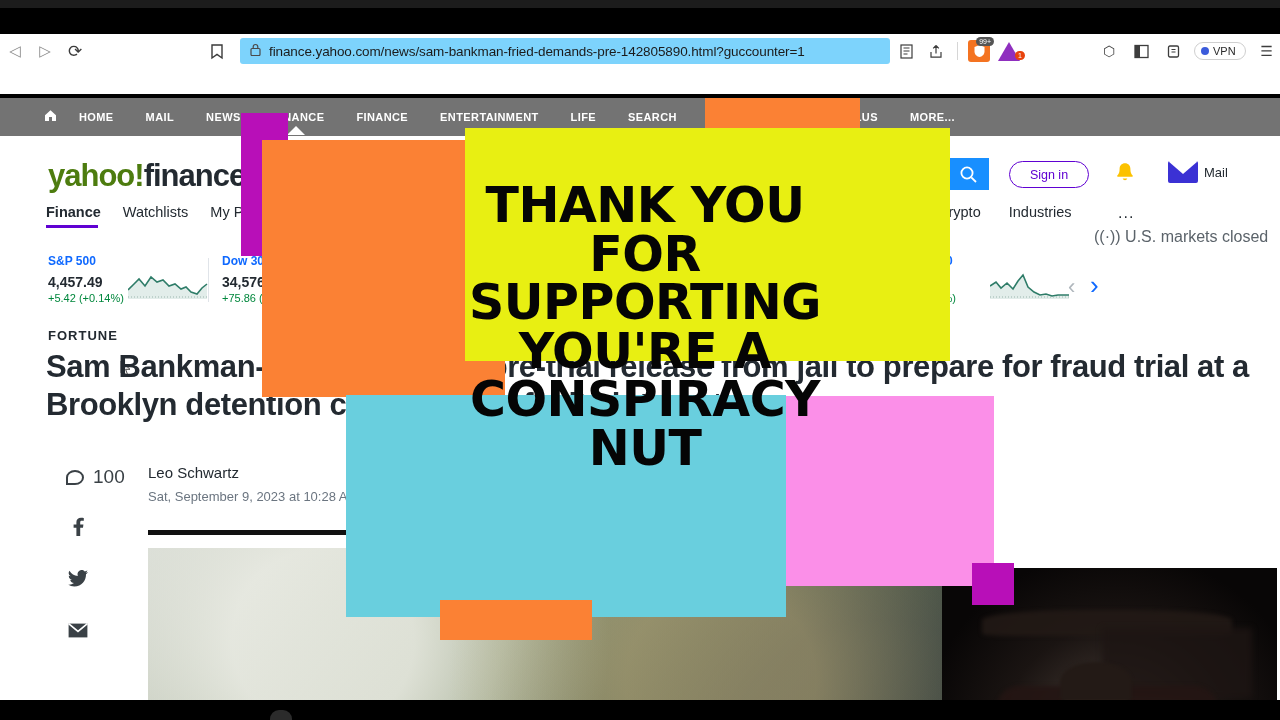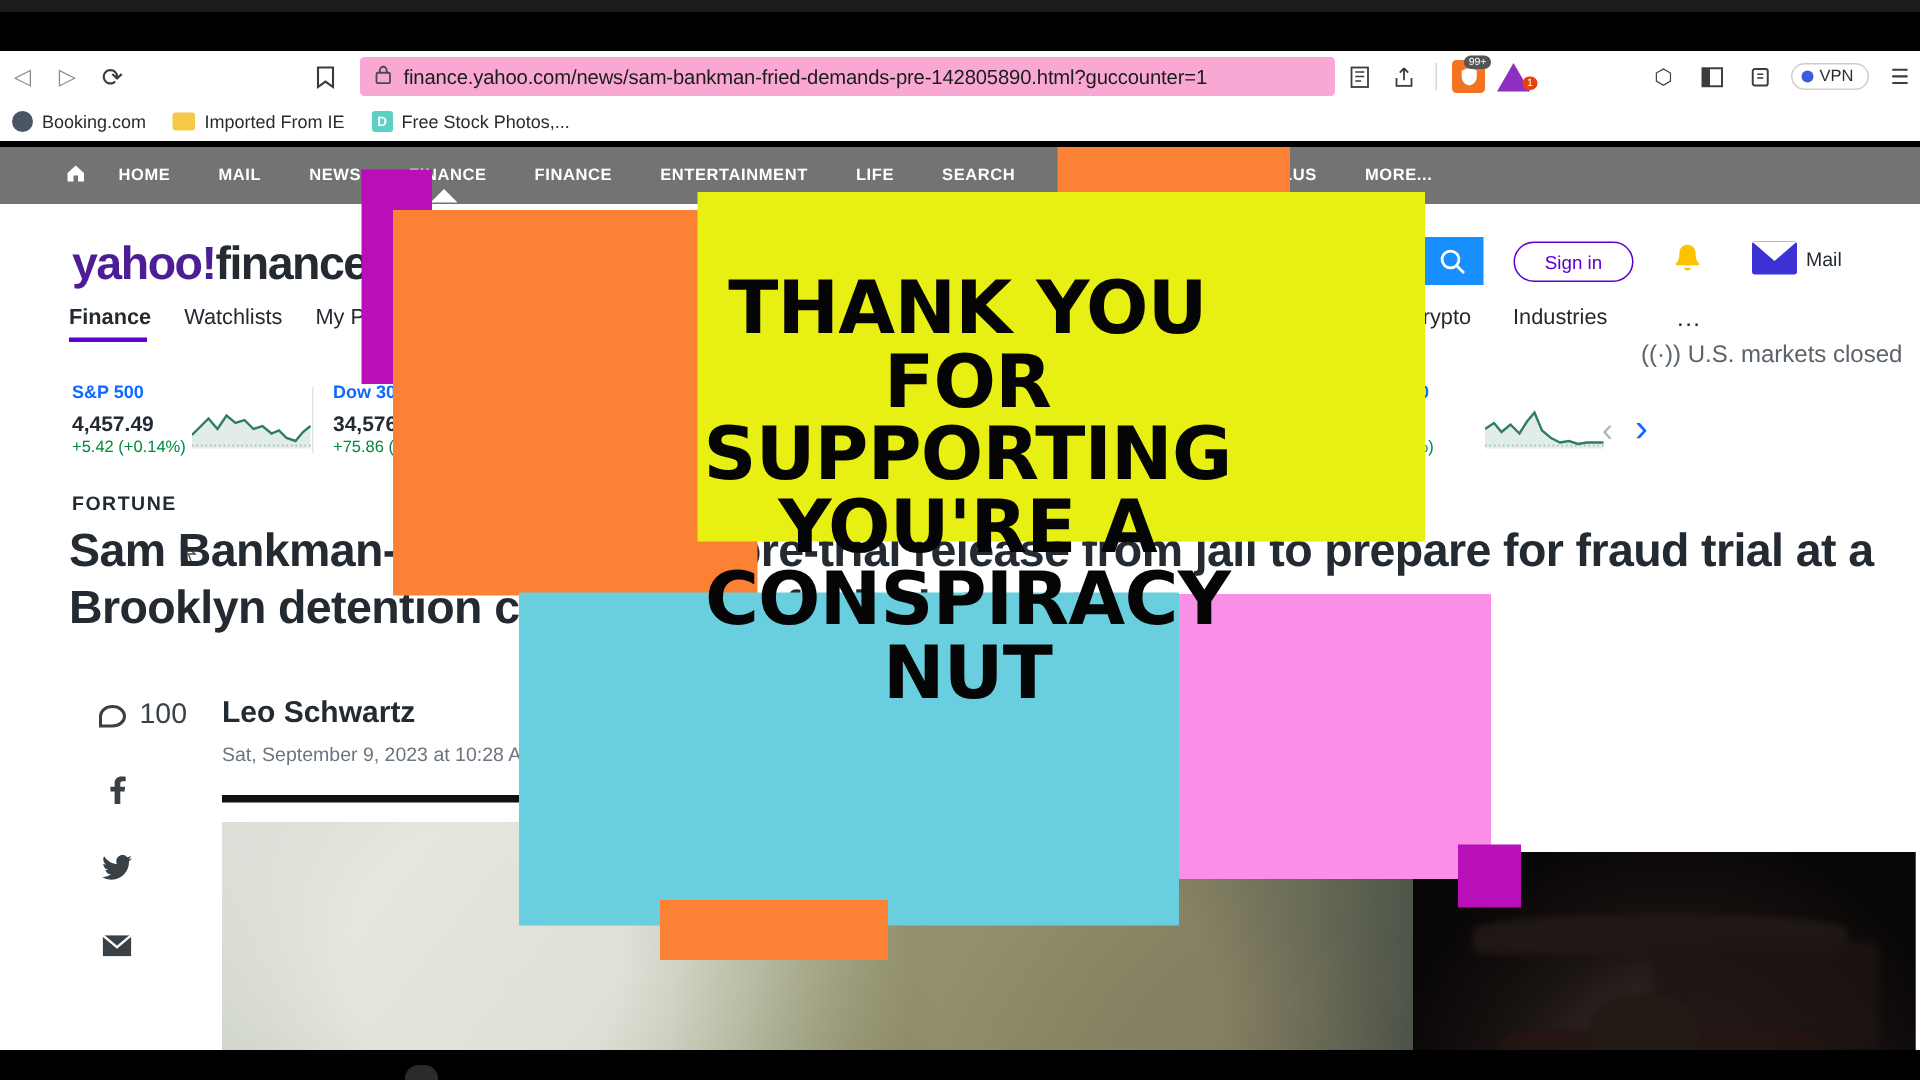--- a/index.html
+++ b/index.html
@@ -20,21 +20,21 @@
 
   
   .browser { position:absolute; left:0; top:34px; width:1280px; height:60px; background:#fff; }
   .nav-row { position:absolute; left:0; top:0; width:1280px; height:34px; display:flex; align-items:center; }
   .nav-btn { width:30px; height:30px; display:flex; align-items:center; justify-content:center;
              color:#8a8a8a; font-size:15px; }
   .nav-btn.reload { color:#3b3b3b; font-size:17px; }
   .bookmark-star { position:absolute; left:207px; top:8px; width:20px; height:20px;
                    display:flex; align-items:center; justify-content:center; color:#3a3a3a; font-size:15px; }
   .urlbar { position:absolute; left:240px; top:4px; width:650px; height:26px;
-            background:#f9a8d4; border-radius:3px; display:flex; align-items:center; padding-left:10px; }
+            background:#7dd3fc; border-radius:3px; display:flex; align-items:center; padding-left:10px; }
   .lock-icon { color:#4a4a4a; font-size:12px; margin-right:8px; }
   .url-text { font-size:13.5px; color:#1b1b1b; white-space:nowrap; letter-spacing:-0.1px; }
   .chrome-icons { position:absolute; left:895px; top:4px; height:26px; display:flex; align-items:center; gap:8px; }
   .ci { width:22px; height:22px; display:flex; align-items:center; justify-content:center;
         color:#3d3d3d; font-size:14px; position:relative; }
   .divider-v { width:1px; height:18px; background:#d6d6d6; margin:0 2px; }
   .ext-shield { width:22px; height:22px; border-radius:3px; background:#f47321;
                 position:relative; display:flex; align-items:center; justify-content:center; }
   .ext-shield .badge { position:absolute; right:-4px; top:-3px; background:#555;
         color:#fff; font-size:7px; border-radius:7px; padding:1px 3px; line-height:1; }
@@ -62,21 +62,21 @@
   .y-nav-link { color:#fff; font-size:11px; font-weight:bold; letter-spacing:0.4px;
                 padding:0 16px; white-space:nowrap; }
   .y-nav-link.active { position:relative; }
   .y-caret { position:absolute; left:287px; top:126px; width:0; height:0;
              border-left:9px solid transparent; border-right:9px solid transparent;
              border-bottom:9px solid #fff; }
 
   
   .y-page { position:absolute; left:0; top:136px; width:1280px; height:564px; background:#fff; }
   .y-logo { position:absolute; left:48px; top:22px; font-size:31px; font-weight:bold; letter-spacing:-1px; }
-  .y-logo .yah { color:#4c1d95;margin-top:17px; }
+  .y-logo .yah { color:#4d7c0f;margin-top:17px; }
   .y-logo .fin { color:#232a31; }
   .y-search-btn { position:absolute; left:947px; top:22px; width:42px; height:32px; background:#188fff;
                   display:flex; align-items:center; justify-content:center; }
   .y-signin { position:absolute; left:1009px; top:25px; width:80px; height:27px; border:1px solid #6001d2;
               border-radius:14px; color:#6001d2; font-size:12.5px; display:flex;
               align-items:center; justify-content:center; }
   .y-bell { position:absolute; left:1114px; top:25px; font-size:22px; }
   .y-mail { position:absolute; left:1168px; top:25px; display:flex; align-items:center; gap:6px; }
   .y-mail-env { width:30px; height:22px; background:#3b31d4; border-radius:2px; position:relative; overflow:hidden; }
   .y-mail-env:after { content:""; position:absolute; left:0; top:0; width:0; height:0;
@@ -109,21 +109,21 @@
 
   
   .kicker { position:absolute; left:48px; top:192px; font-size:13px; font-weight:bold;
             color:#232a31; letter-spacing:1px; }
   .headline { position:absolute; left:46px; top:212px; width:1230px; font-size:31px;
               font-weight:bold; color:#232a31; line-height:1.24; letter-spacing:-0.4px; }
   .cmt { position:absolute; left:66px; top:330px; display:flex; align-items:center; gap:9px; }
   .cmt-bubble { width:18px; height:15px; border:2px solid #3a4146; border-radius:50% 50% 50% 0; }
   .cmt-count { font-size:19px; color:#3a4146; }
   .byline { position:absolute; left:148px; top:328px; }
-  .byline .author { font-size:20px; font-weight:bold; color:#232a31; }
+  .byline .author { font-size:15px; font-weight:normal; color:#232a31; }
   .byline .date { font-size:13px; color:#6b7580; margin-top:8px; white-space:nowrap; }
   .share-col { position:absolute; left:66px; top:378px; display:flex; flex-direction:column; gap:28px; }
   .share-ic { width:24px; height:24px; display:flex; align-items:center; justify-content:center;
               color:#3a4146; font-size:18px; }
   .rule { position:absolute; left:148px; top:394px; width:460px; height:5px; background:#111; }
   .hero-img { position:absolute; left:148px; top:412px; width:796px; height:288px;
               background:linear-gradient(128deg,#cfd4cb 0%,#a8b29b 22%,#8d9a7a 42%,#6f7f5c 62%,#5d6b4d 78%,#3f4a38 100%);
               filter:blur(0.3px); }
   .hero-img:after { content:""; position:absolute; inset:0;
               background:radial-gradient(circle at 72% 46%, rgba(190,170,120,.55) 0 16%, rgba(0,0,0,0) 46%),
@@ -238,34 +238,20 @@
             <path d="M5.5 5.5h4M5.5 8h4" stroke="#3d3d3d" stroke-width="1.1"></path>
           </svg>
       </div>
       <div class="vpn-pill">
         <span class="vpn-dot"></span>
         <span>VPN</span>
       </div>
       <div class="ci">☰</div>
     </div>
 
-    <div class="bookmarks-row">
-      <div class="bm">
-        <span class="bm-globe"></span>
-        <span>Booking.com</span>
-      </div>
-      <div class="bm">
-        <span class="bm-folder"></span>
-        <span>Imported From IE</span>
-      </div>
-      <div class="bm">
-        <span class="bm-sq">D</span>
-        <span>Free Stock Photos,...</span>
-      </div>
-    </div>
   </div>
 
   <div class="y-topnav">
     <div class="inner">
       <span class="y-home-icon">
         <svg width="13" height="13" viewBox="0 0 13 13">
             <path d="M1 6.3L6.5 1.3 12 6.3V12H8V8H5v4H1z" fill="#fff"></path>
           </svg>
       </span>
       <span class="y-nav-link">HOME</span>

